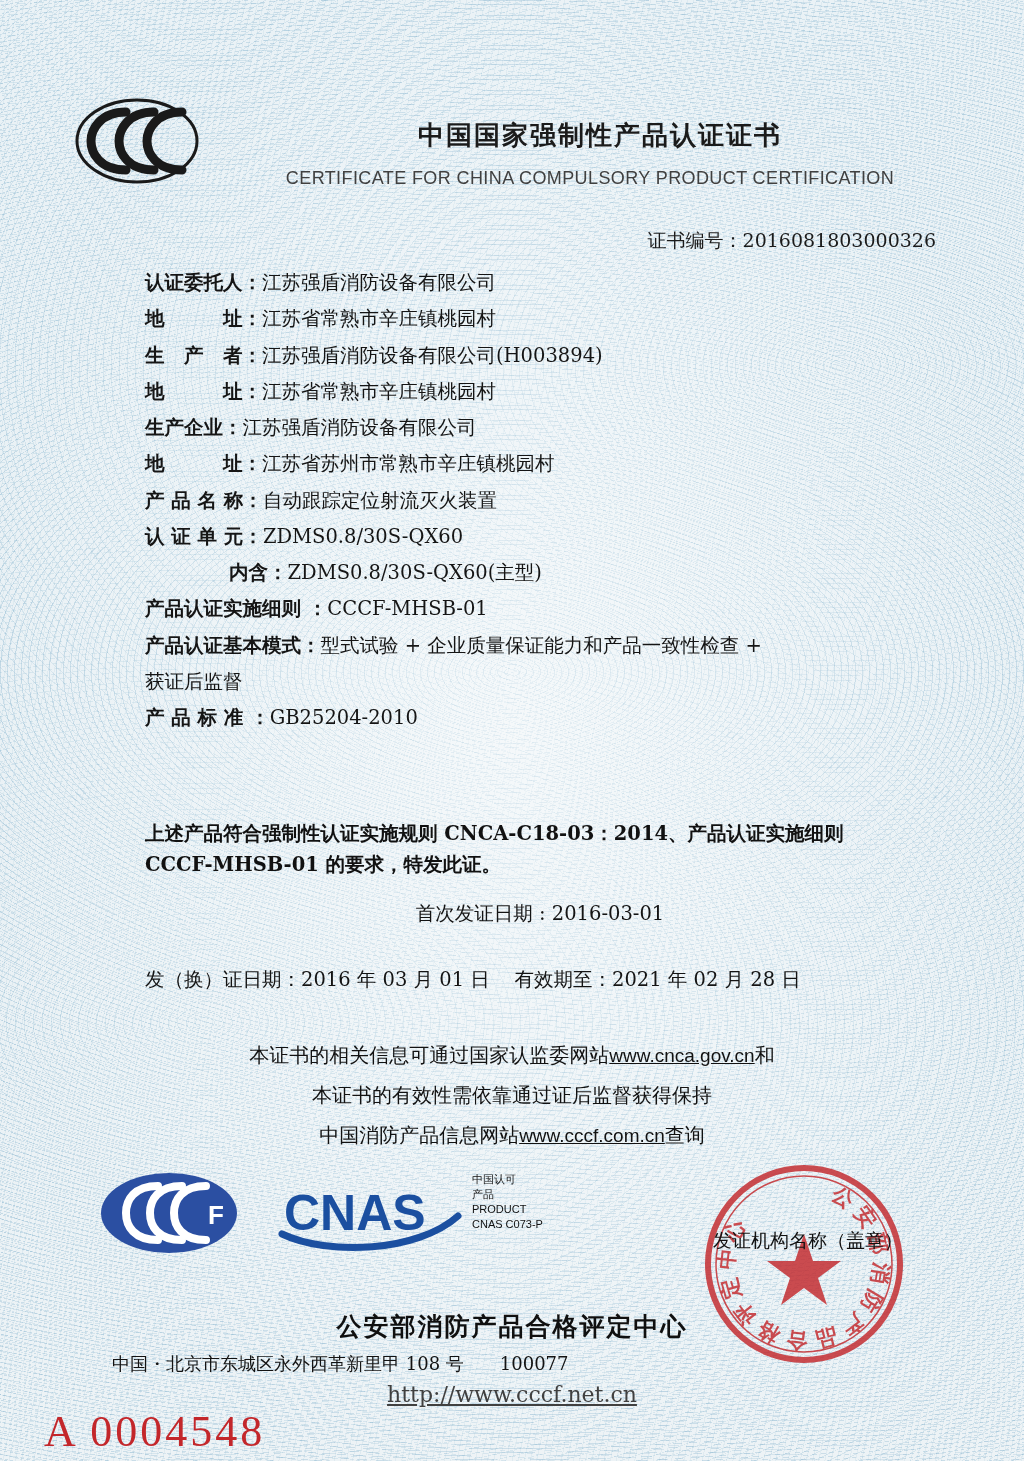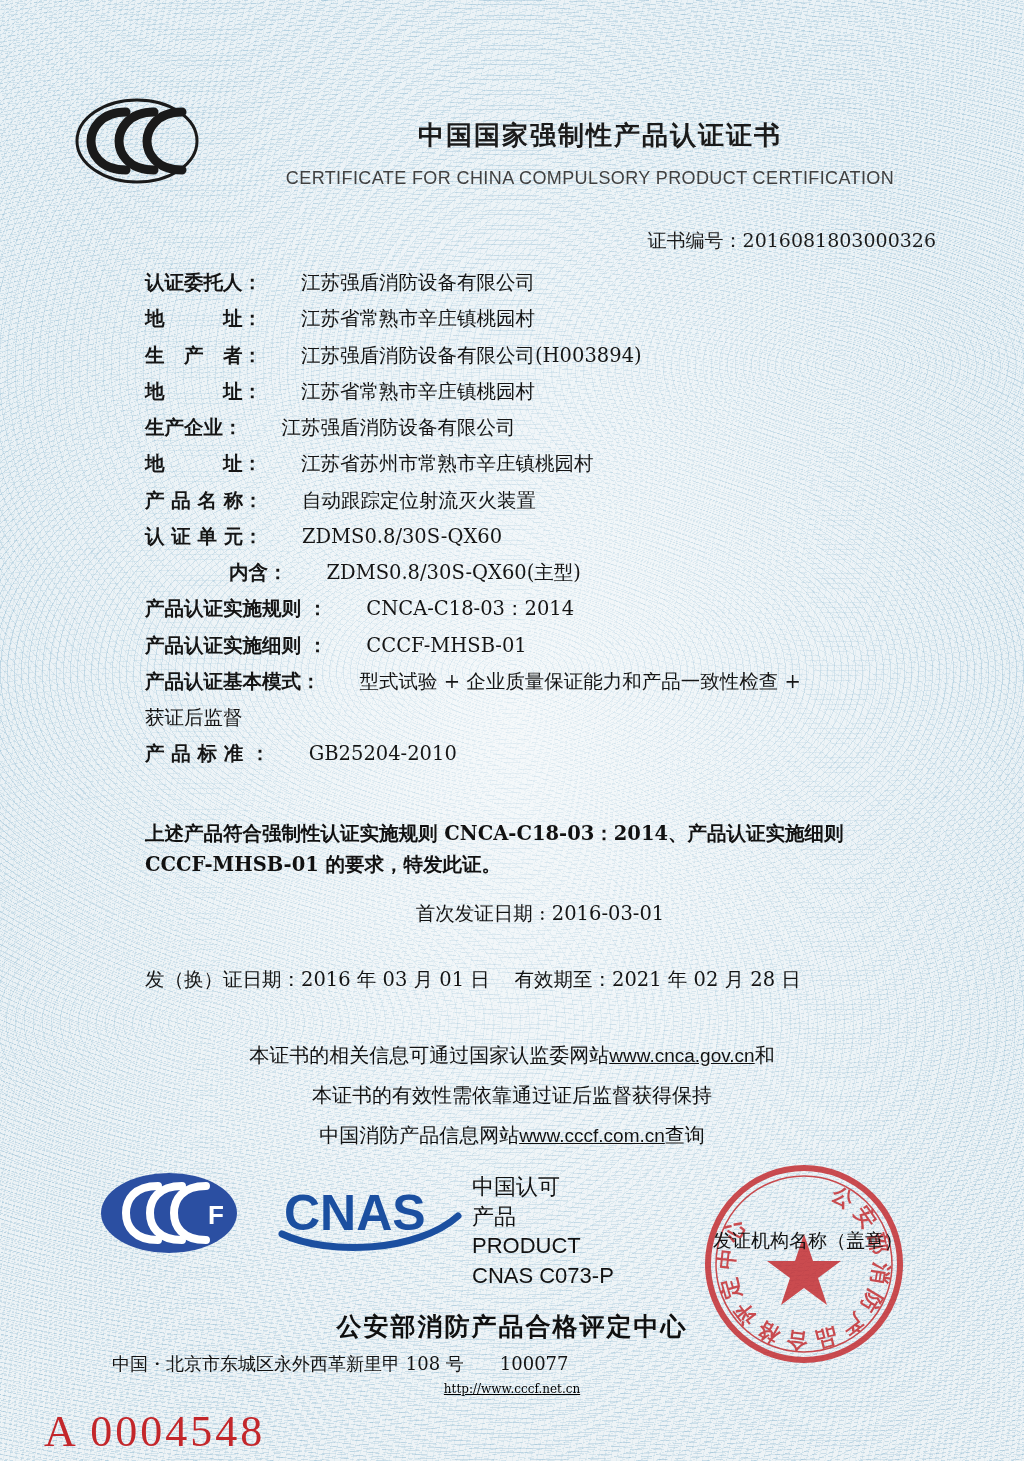--- a/index.html
+++ b/index.html
@@ -96,21 +96,20 @@
     width: 790px;
   }
   .row {
     display: flex;
     align-items: baseline;
     margin-bottom: 7px;
     font-family: "DejaVu Serif", serif;
     font-size: 19.5px;
     color: #151515;
     line-height: 1.5;
-    gap: 39px;
   }
   .row .lab {
     flex: 0 0 auto;
     white-space: pre;
     font-weight: 600;
   }
   .row .val {
     flex: 1 1 auto;
     white-space: pre-wrap;
   }
@@ -181,21 +180,21 @@
     left: 278px;
     top: 1172px;
     width: 185px;
     height: 82px;
   }
   .cnas-text {
     position: absolute;
     left: 472px;
     top: 1172px;
     font-family: "Liberation Sans", sans-serif;
-    font-size: 22px;
+    font-size: 11px;
     line-height: 1.35;
     color: #121212;
   }
   .seal-wrap {
     position: absolute;
     left: 700px;
     top: 1160px;
     width: 208px;
     height: 208px;
   }
@@ -231,22 +230,22 @@
     font-size: 18px;
     color: #131313;
   }
   .org-url {
     position: absolute;
     left: 112px;
     top: 1382px;
     width: 800px;
     text-align: center;
     font-family: "DejaVu Serif", serif;
-    font-size: 12px;
-    color: #000000;
+    font-size: 22px;
+    color: #404040;
     text-decoration: underline;
   }
   .serial {
     position: absolute;
     left: 44px;
     top: 1406px;
     font-family: "Liberation Serif", serif;
     font-size: 44px;
     letter-spacing: 3px;
     color: #c3272b;
@@ -306,24 +305,20 @@
         <span class="lab">产 品 名 称：</span>
         <span class="val">自动跟踪定位射流灭火装置</span>
       </div>
       <div class="row">
         <span class="lab">认 证 单 元：</span>
         <span class="val">ZDMS0.8/30S-QX60</span>
       </div>
       <div class="row indent">
         <span class="lab">内含：</span>
         <span class="val">ZDMS0.8/30S-QX60(主型)</span>
-      </div>
-      <div class="row">
-        <span class="lab">产品认证实施规则 ：</span>
-        <span class="val">CNCA-C18-03：2014</span>
       </div>
       <div class="row">
         <span class="lab">产品认证实施细则 ：</span>
         <span class="val">CCCF-MHSB-01</span>
       </div>
       <div class="row">
         <span class="lab">产品认证基本模式：</span>
         <span class="val">型式试验 + 企业质量保证能力和产品一致性检查 +</span>
       </div>
       <div class="row">

